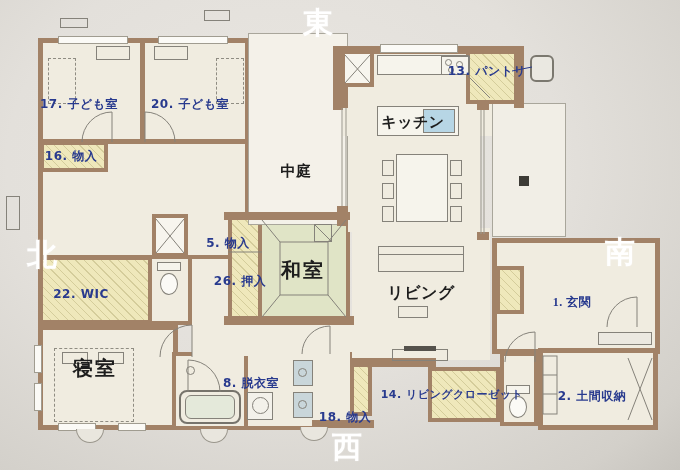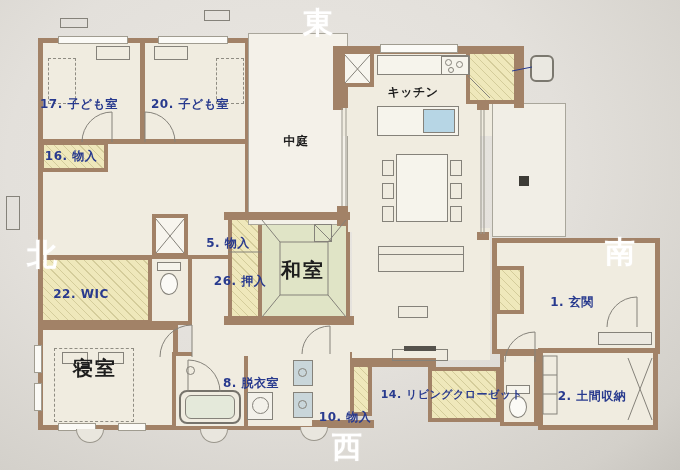--- a/index.html
+++ b/index.html
@@ -30,21 +30,21 @@
   .dashed{border:1px dashed #8f8c82;background:transparent;}
   .win{background:#fbfaf6;border:1px solid #a09c90;}
   .circ{border:1px solid #85827a;border-radius:50%;background:transparent;}
   .step{border:1px solid #9a968c;border-top:none;border-radius:0 0 999px 999px;background:#e9e6de;}
   .lbl{
     position:absolute;transform:translate(-50%,-50%);
     color:#283a8e;font-weight:bold;font-size:12px;white-space:nowrap;letter-spacing:0.5px;
   }
   .lbl.black{color:#1d1d1d;}
   .fs11{font-size:11px;}
-  .fs15{font-size:12px;}
+  .fs15{font-size:15px;margin-top:30px;}
   .fs16{font-size:16px;}
   .fs18{font-size:20px;letter-spacing:2px;}
   .dir{
     position:absolute;transform:translate(-50%,-50%);
     color:#ffffff;font-weight:bold;font-size:30px;text-shadow:0 0 2px rgba(255,255,255,0.35);
   }
   svg.lines{position:absolute;left:0;top:0;pointer-events:none;}
 </style>
 </head>
 <body>
@@ -197,24 +197,26 @@
   <div class="dir" style="left:318px;top:23px;">東</div>
   <div class="dir" style="left:347px;top:447px;">西</div>
   <div class="dir" style="left:42px;top:255px;">北</div>
   <div class="dir" style="left:620px;top:252px;">南</div>
 
   <div class="lbl" style="left:79px;top:104px;">17. 子ども室</div>
   <div class="lbl" style="left:190px;top:104px;">20. 子ども室</div>
   <div class="lbl" style="left:71px;top:156px;">16. 物入</div>
   <div class="lbl black fs15" style="left:296px;top:141px;">中庭</div>
   <div class="lbl black fs15" style="left:413px;top:92px;">キッチン</div>
+  <div class="lbl" style="left:487px;top:71px;">13. パントリ</div>
   <div class="lbl" style="left:228px;top:243px;">5. 物入</div>
   <div class="lbl black fs18" style="left:303px;top:270px;">和室</div>
   <div class="lbl" style="left:81px;top:294px;">22. WIC</div>
   <div class="lbl" style="left:240px;top:281px;">26. 押入</div>
-  <div class="lbl" style="left:572px;top:302px;">1. 玄関</div>
+  <div class="lbl black fs16" style="left:421px;top:293px;">リビング</div>
+  <div class="lbl" style="left:572px;top:302px;font-family:Liberation Serif, serif;">1. 玄関</div>
   <div class="lbl black fs18" style="left:95px;top:368px;">寝室</div>
   <div class="lbl" style="left:251px;top:383px;">8. 脱衣室</div>
-  <div class="lbl" style="left:345px;top:417px;">10. 物入</div>
+  <div class="lbl" style="left:345px;top:417px;">18. 物入</div>
   <div class="lbl fs11" style="left:452px;top:394px;">14. リビングクローゼット</div>
   <div class="lbl" style="left:592px;top:396px;">2. 土間収納</div>
 
 </div>
 
 </body></html>

